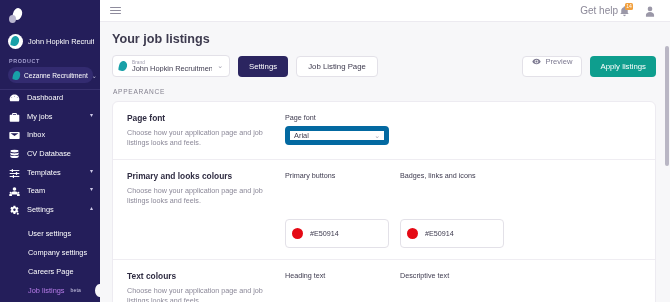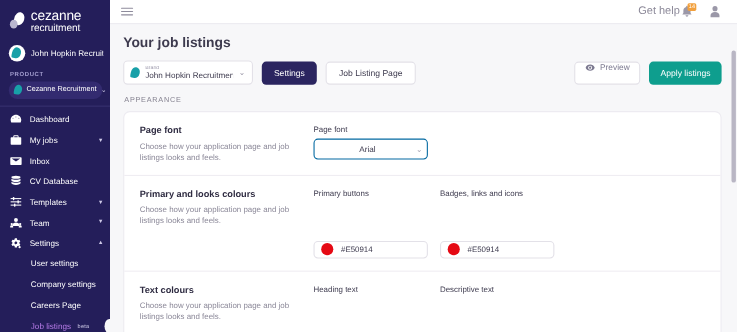--- a/index.html
+++ b/index.html
@@ -76,21 +76,21 @@
     width: 7px; height: 9px; background: #18a0a8; flex: 0 0 7px;
     border-radius: 50% 50% 50% 12% / 55% 45% 50% 22%;
     transform: rotate(12deg);
   }
   .product-pill .pp-name { font-size: 6.6px; color: #fff; white-space: nowrap; flex: 1; }
   .product-pill .pp-caret { font-size: 6px; color: #cfcbe8; }
 
   .nav-divider { height: 1px; background: #37306e; margin: 6px 0 3px 0; }
 
   .nav-item {
-    display: flex; align-items: center;
+    display: flex; align-items: flex-start;
     height: 18.7px; padding: 0 7px 0 9px; gap: 7px;
     position: relative;
   }
   .nav-item .ni-icon {
     width: 11px; height: 11px; flex: 0 0 11px;
     display: flex; align-items: center; justify-content: center;
   }
   .nav-item .ni-icon svg { display: block; }
   .nav-item .ni-label { font-size: 7.4px; color: #ffffff; flex: 1; white-space: nowrap; }
   .nav-item .ni-caret { font-size: 6px; color: #cfcbe8; line-height: 1; }
@@ -198,29 +198,29 @@
   }
   .card-row:last-child { border-bottom: none; }
   .row-left { width: 148px; flex: 0 0 148px; }
   .row-title { font-size: 8.4px; color: #2f2c42; font-weight: bold; margin-bottom: 5px; }
   .row-desc { font-size: 7.2px; color: #8b8898; line-height: 1.38; }
   .row-fields { flex: 1; display: flex; gap: 11px; }
   .field { width: 104px; flex: 0 0 104px; }
   .field-label { font-size: 7.2px; color: #3d3a4e; margin-bottom: 4px; display: block; }
 
   .select-box {
-    height: 19px; border: 1px solid #0369a1; border-radius: 4px;
+    height: 19px; border: 5px solid #0369a1; border-radius: 4px;
     background: #fff; display: flex; align-items: center;
-    padding: 0 4px; font-size: 7.4px; color: #3d3a4e; text-align: center;
+    padding: 0 4px; font-size: 7.4px; color: #3d3a4e;
   }
   .select-box .sv { flex: 1; }
   .select-box .sc { font-size: 7px; color: #a8a5b4; }
 
   .color-box {
-    height: 16px; border: 1px solid #e3e1e8; border-radius: 4px;
+    height: 29px; border: 1px solid #e3e1e8; border-radius: 4px;
     background: #fff; display: flex; align-items: center; gap: 7px;
     padding: 0 6px;
     margin-top: 39px;
   }
   .swatch { width: 11px; height: 11px; border-radius: 50%; flex: 0 0 11px; }
   .color-val { font-size: 7.2px; color: #3d3a4e; }
 
   .slider-wrap { padding-top: 2px; }
   .slider-track {
     height: 4px; background: #e6e4ec; border-radius: 2px; position: relative;
@@ -247,24 +247,20 @@
 <body>
 
 <div class="app">
 
   <aside class="sidebar">
 
     <div class="logo-wrap">
       <span class="logo-mark">
         <span class="lm-a"></span>
           <span class="lm-b"></span>
-      </span>
-      <span class="logo-text">
-        <span class="l1">cezanne</span>
-        <span class="l2">recruitment</span>
       </span>
     </div>
 
     <div class="user-row">
       <span class="avatar-circle"></span>
       <span class="user-name">John Hopkin Recruitm...</span>
     </div>
 
     <div class="product-label">PRODUCT</div>
 

